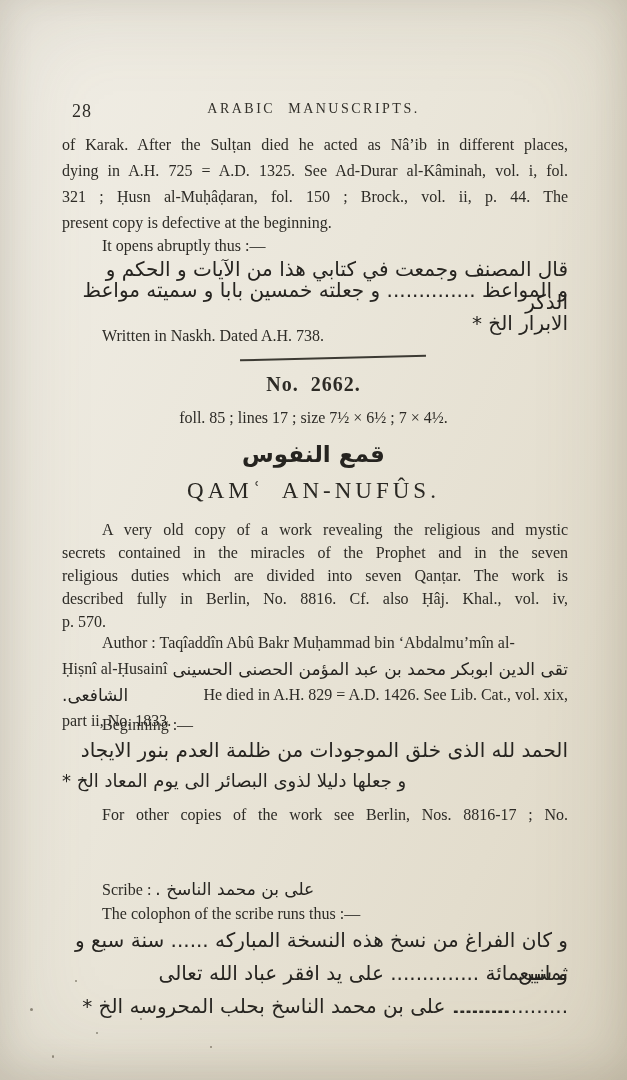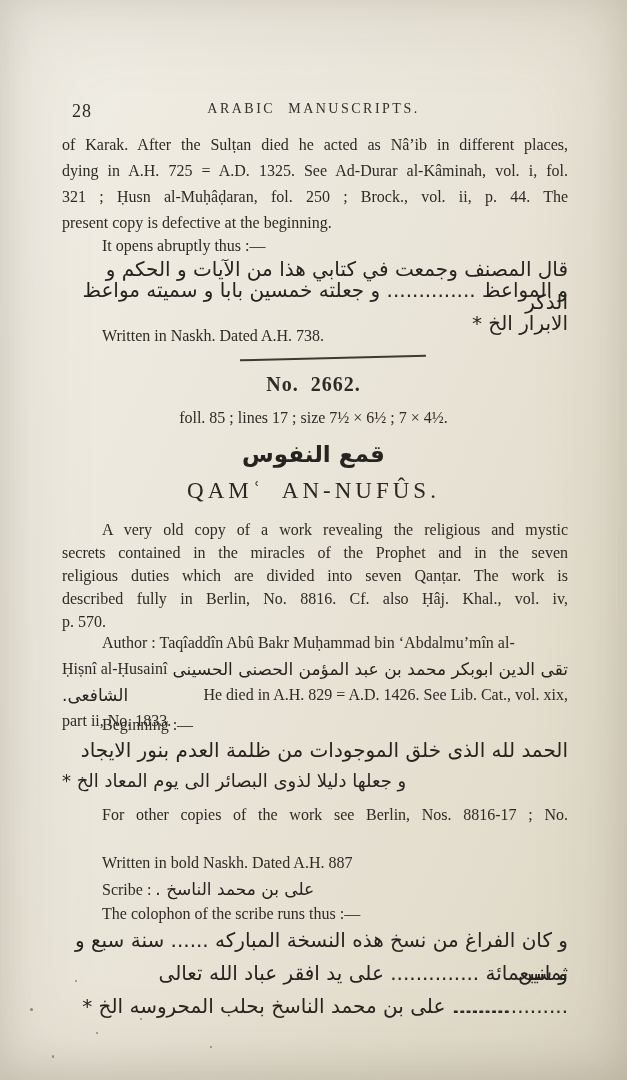--- a/index.html
+++ b/index.html
@@ -41,21 +41,21 @@
 <body>
 
 <div class="scan">
 
   <div class="abs pageno" style="left:72px;top:101px;">28</div>
   <div class="abs runhead" style="top:101px;">ARABIC MANUSCRIPTS.</div>
 
   <div class="abs col bodytext jpara" style="top:132px;">
     <div class="full">of Karak. After the Sulṭan died he acted as Nâ’ib in different places,</div>
     <div class="full">dying in A.H. 725 = A.D. 1325. See Ad-Durar al-Kâminah, vol. i, fol.</div>
-    <div class="full">321 ; Ḥusn al-Muḥâḍaran, fol. 250 ; Brock., vol. ii, p. 44. The</div>
+    <div class="full">321 ; Ḥusn al-Muḥâḍaran, fol. 150 ; Brock., vol. ii, p. 44. The</div>
     <div class="last">present copy is defective at the beginning.</div>
   </div>
 
   <div class="abs col bodytext" style="top:233px;text-indent:40px;">It opens abruptly thus :—</div>
 
   <div class="abs col arline quote" style="top:253px;" lang="ar">قال المصنف وجمعت في كتابي هذا من الآيات و الحكم و الذكر</div>
   <div class="abs col arline quote" style="top:274px;" lang="ar">و المواعظ .............. و جعلته خمسين بابا و سميته مواعظ الابرار الخ *</div>
 
   <div class="abs col bodytext" style="top:323px;text-indent:40px;">Written in Naskh.  Dated A.H. 738.</div>
 
@@ -92,21 +92,20 @@
 
   <div class="abs col bodytext" style="top:712px;text-indent:40px;">Beginning :—</div>
 
   <div class="abs col arline quote" style="top:734px;" lang="ar">الحمد لله الذى خلق الموجودات من ظلمة العدم بنور الايجاد</div>
   <div class="abs arline" style="left:62px;top:770px;font-size:18px;white-space:nowrap;" lang="ar">و جعلها دليلا لذوى البصائر الى يوم المعاد الخ *</div>
 
   <div class="abs col bodytext jpara" style="top:802px;">
     <div class="full indent">For other copies of the work see Berlin, Nos. 8816-17 ; No.</div>
   </div>
 
-  <div class="abs col bodytext" style="top:850px;text-indent:40px;">Written in bold Naskh.  Dated A.H. 887</div>
 
   <div class="abs col bodytext" style="top:876px;text-indent:40px;">
     <span>Scribe : </span><span class="ar" style="font-size:17px;" lang="ar">على بن محمد الناسخ .</span>
   </div>
 
   <div class="abs col bodytext" style="top:901px;text-indent:40px;">The colophon of the scribe runs thus :—</div>
 
   <div class="abs col arline quote" style="top:924px;" lang="ar">و كان الفراغ من نسخ هذه النسخة المباركه ...... سنة سبع و ثمانين</div>
   <div class="abs col arline quote" style="top:957px;" lang="ar">و سبعمائة .............. على يد افقر عباد الله تعالى ..................</div>
   <div class="abs arline quote" style="right:118px;top:990px;white-space:nowrap;" lang="ar">......... على بن محمد الناسخ بحلب المحروسه الخ *</div>

